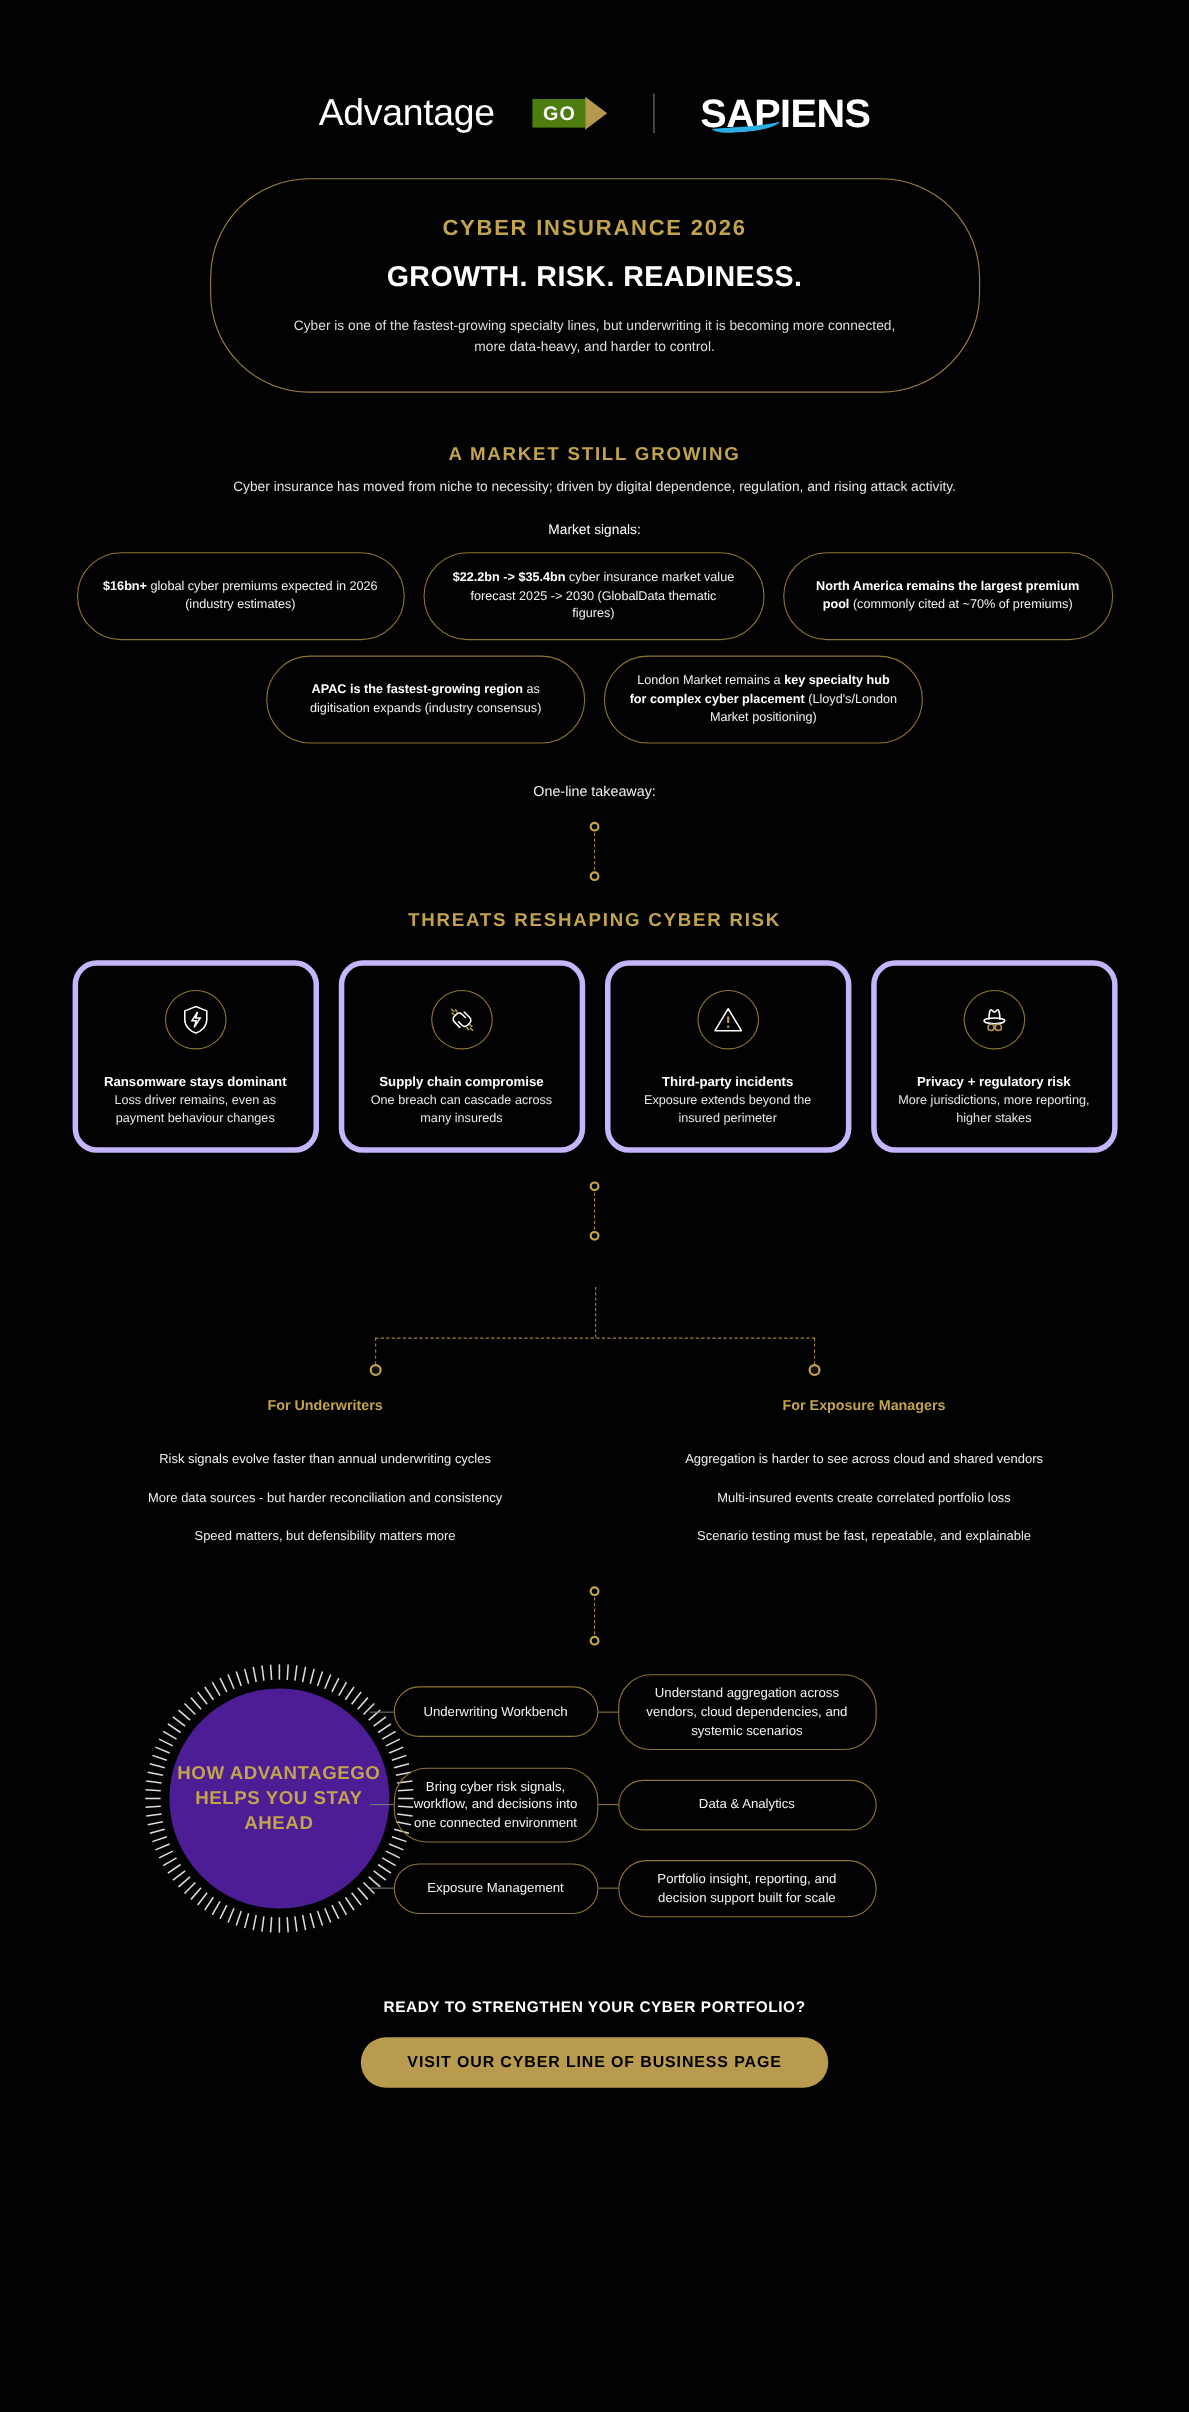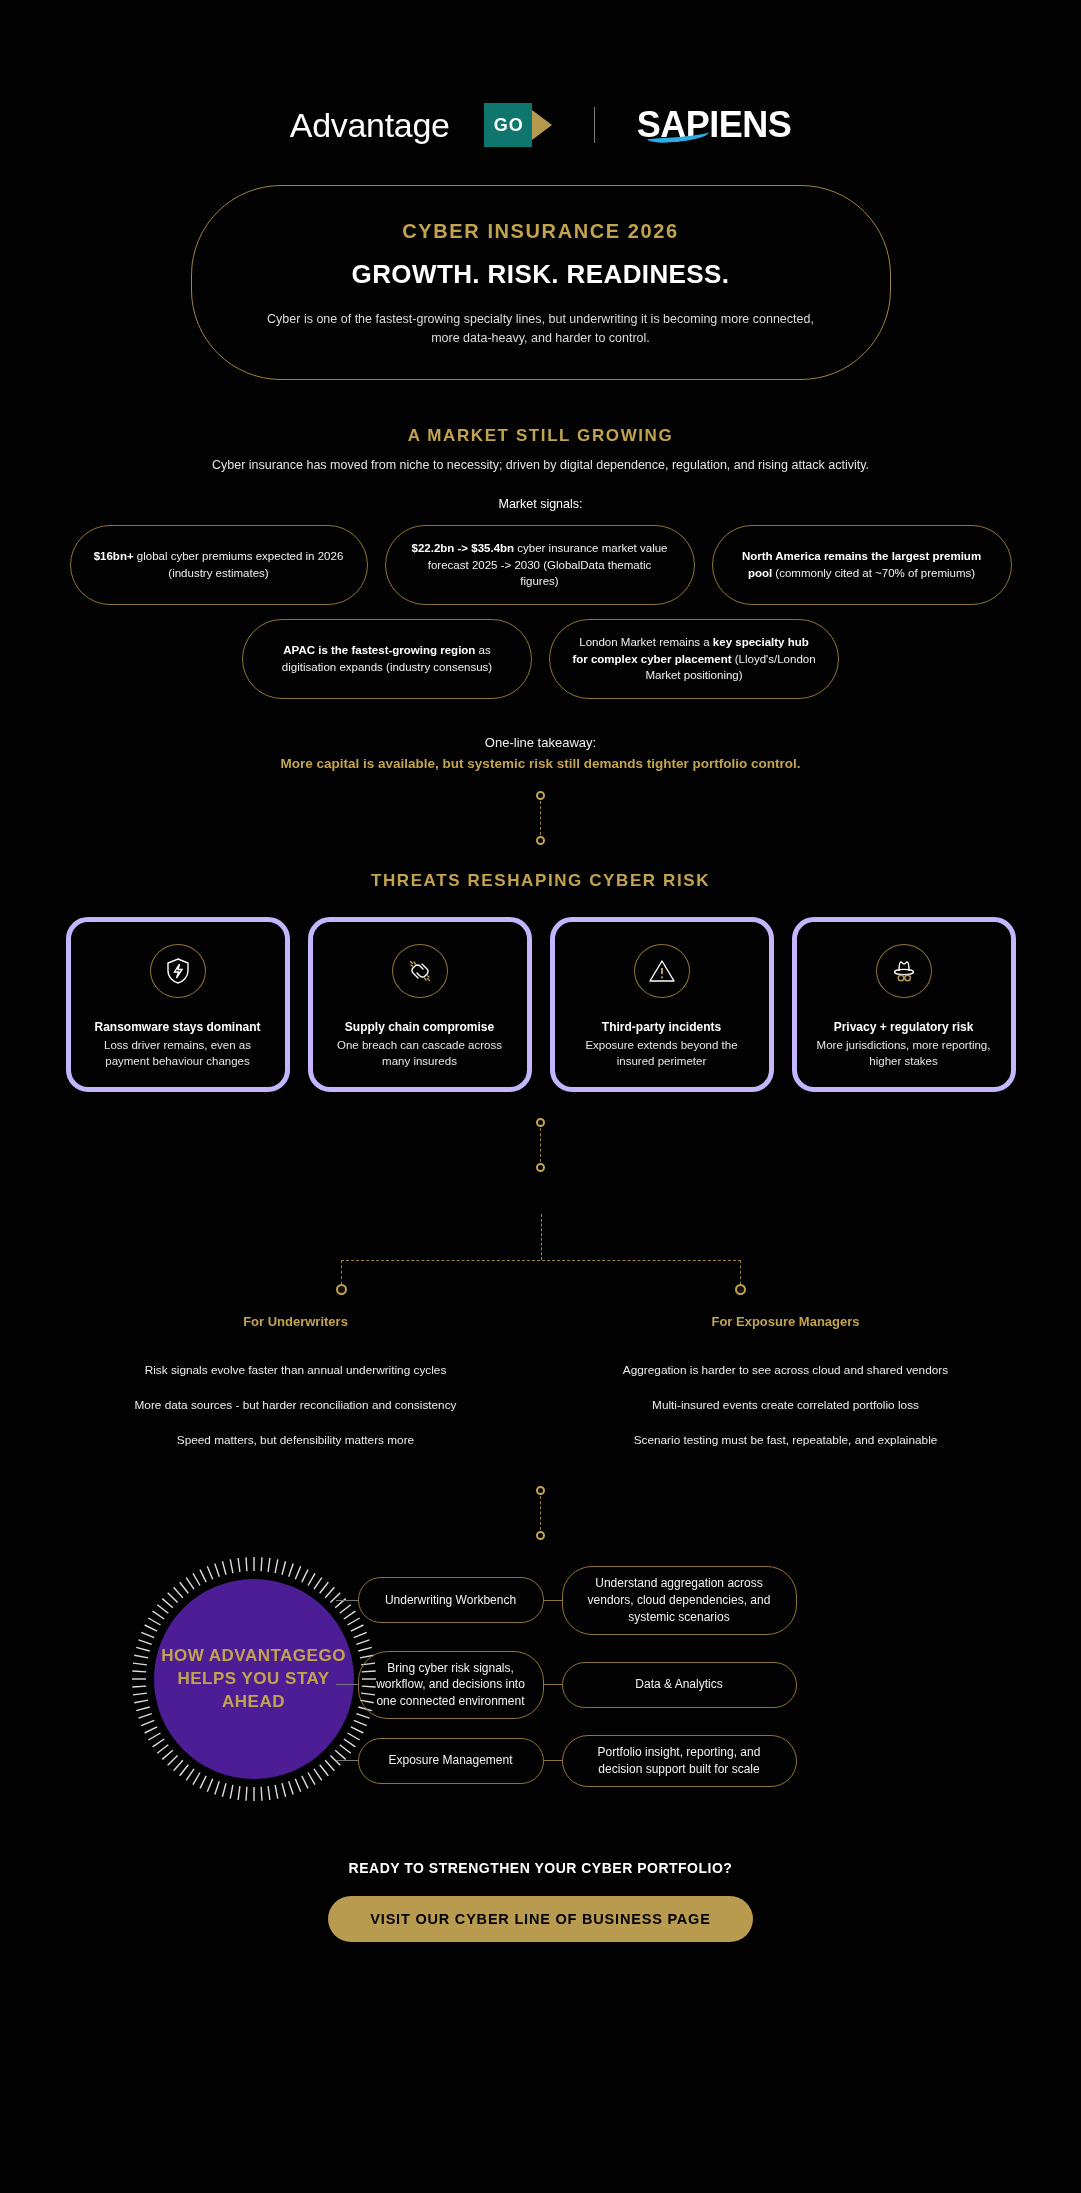--- a/index.html
+++ b/index.html
@@ -9,33 +9,33 @@
     font-family:"Liberation Sans", sans-serif;
     color:#ffffff;
     overflow:hidden;
     position:relative;
   }
   .page { width:1081px; height:2193px; position:relative; background:#020202; }
 
   
   .logo-row{
     display:flex; align-items:center; justify-content:center;
-    gap:28px; padding-top:103px;
+    gap:28px; padding-top:82px;
   }
   .logo-advantage{
     font-size:34px; font-weight:400; letter-spacing:-.3px; color:#fff;
     font-family:"Liberation Sans", sans-serif;
   }
   .logo-gomark{
     display:flex; align-items:center; gap:0px; margin-left:6px;
   }
   .go-badge{
-    background:#0f766e; color:#fff; font-size:18px; font-weight:600;
+    background:#4d7c0f; color:#fff; font-size:18px; font-weight:600;
     letter-spacing:1px; padding:4px 8px 4px 10px; line-height:1;
-    display:flex; align-items:center; height:44px;
+    display:flex; align-items:center; height:26px;
   }
   .go-tri{
     width:0;height:0;border-top:15px solid transparent;
     border-bottom:15px solid transparent;border-left:20px solid #b59a4d;
   }
   .logo-div{ width:1px; height:36px; background:#7a7a7a; margin:0 14px; }
   .logo-sapiens{
     font-size:36px; font-weight:700; letter-spacing:-.5px; color:#fff;
     position:relative;
   }
@@ -242,21 +242,20 @@
       <div class="pill p4">
         <span><b>APAC is the fastest-growing region</b><span> as digitisation expands (industry consensus)</span></span>
       </div>
       <div class="pill p5">
         <span><span>London Market remains a </span><b>key specialty hub for complex cyber placement</b><span> (Lloyd's/London Market positioning)</span></span>
       </div>
     </div>
 
     <div class="takeaway">
       <div class="takeaway-lead">One-line takeaway:</div>
-      <div class="takeaway-main">More capital is available, but systemic risk still demands tighter portfolio control.</div>
     </div>
   </div>
 
   <div class="connector">
     <div class="node top"></div>
     <div class="node bot"></div>
   </div>
 
   <div style="margin-top:26px;">
     <div class="sec-title">THREATS RESHAPING CYBER RISK</div>

